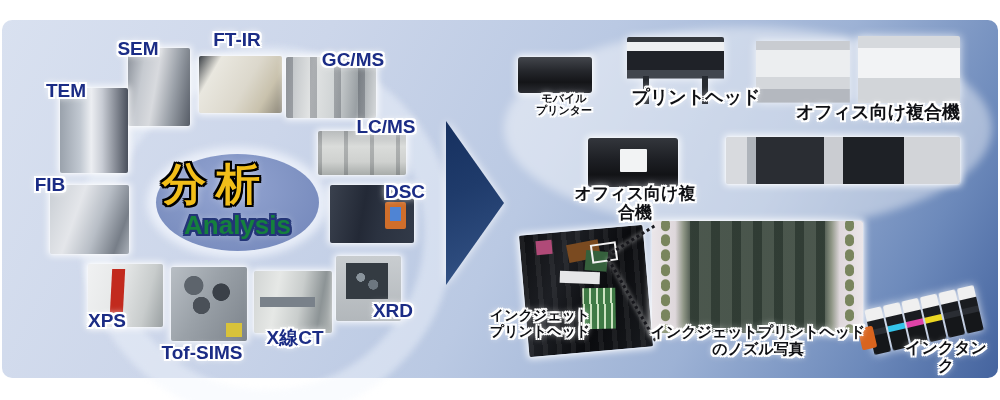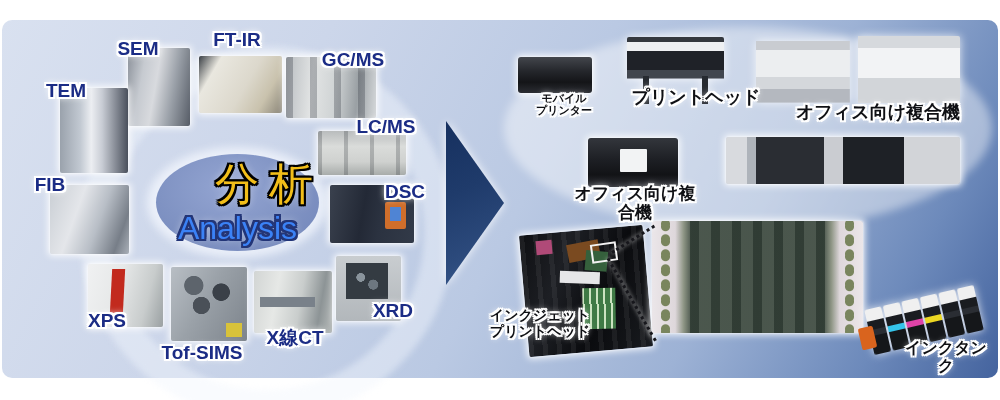--- a/index.html
+++ b/index.html
@@ -16,26 +16,26 @@
   .plbl{font-size:18px;color:#0f1014;
         text-shadow:-2px -2px 0 #fff,2px -2px 0 #fff,-2px 2px 0 #fff,2px 2px 0 #fff,
                     -2px 0 0 #fff,2px 0 0 #fff,0 -2px 0 #fff,0 2px 0 #fff,0 0 6px #fff,0 0 9px rgba(255,255,255,.9);}
   
   .ring{position:absolute;left:80px;top:46px;width:314px;height:314px;border-radius:50%;
         border:30px solid rgba(241,246,253,.45);filter:blur(3px);z-index:1;}
   .c-halo{position:absolute;left:147px;top:147px;width:181px;height:111px;border-radius:50%;
           background:rgba(246,249,255,.7);filter:blur(4px);z-index:2;}
   .c-ellipse{position:absolute;left:156px;top:154px;width:163px;height:97px;border-radius:50%;z-index:3;
           background:radial-gradient(ellipse at 45% 35%,#94a5d2 0%,#8093c3 55%,#7084b9 100%);}
-  .c-title{position:absolute;left:152px;top:159px;width:171px;z-index:4;text-align:right;
-          font-size:44px;font-weight:400;color:#f2be19;letter-spacing:10px;padding-left:10px;box-sizing:border-box;
+  .c-title{position:absolute;left:152px;top:159px;width:171px;z-index:4;text-align:left;
+          font-size:44px;font-weight:700;color:#f2be19;letter-spacing:10px;padding-left:10px;box-sizing:border-box;
           text-shadow:-2px -2px 0 #000,2px -2px 0 #000,-2px 2px 0 #000,2px 2px 0 #000,
                       -2px 0 0 #000,2px 0 0 #000,0 -2px 0 #000,0 2px 0 #000,0 0 10px rgba(255,255,255,.75);}
   .c-sub{position:absolute;left:152px;top:211px;width:171px;z-index:4;text-align:center;
-          font-size:32px;font-weight:400;color:#3b82f6;
+          font-size:26px;font-weight:700;color:#15803d;
           text-shadow:-2px -2px 0 #233577,2px -2px 0 #233577,-2px 2px 0 #233577,2px 2px 0 #233577,
                       -2px 0 0 #233577,2px 0 0 #233577,0 -2px 0 #233577,0 2px 0 #233577,0 0 8px rgba(255,255,255,.8);}
   
   .arrow-wrap{position:absolute;left:446px;top:121px;width:58px;height:164px;z-index:3;
           filter:drop-shadow(0 0 5px rgba(255,255,255,.9));}
   .arrow{width:100%;height:100%;clip-path:polygon(0 0,100% 50%,0 100%);
           background:linear-gradient(155deg,#16305f 0%,#1f3b6b 40%,#2c4a7c 75%,#3a5a8e 100%);}
   
   .r-ellipse{position:absolute;left:504px;top:27px;width:488px;height:203px;border-radius:50%;
           background:rgba(255,255,255,.42);filter:blur(4px);z-index:1;}
@@ -234,14 +234,16 @@
       <div class="cart"></div>
       <div class="cart"></div>
       <div class="cart"></div>
       <div class="cart"></div>
     </div>
     <div class="tank-orange"></div>
   </div>
 
   <div class="lbl plbl l-head">インクジェット
 プリントヘッド</div>
+  <div class="lbl plbl l-nozzle">インクジェットプリントヘッド
+のノズル写真</div>
   <div class="lbl plbl l-tank">インクタンク</div>
 </div>
 
 </body></html>

